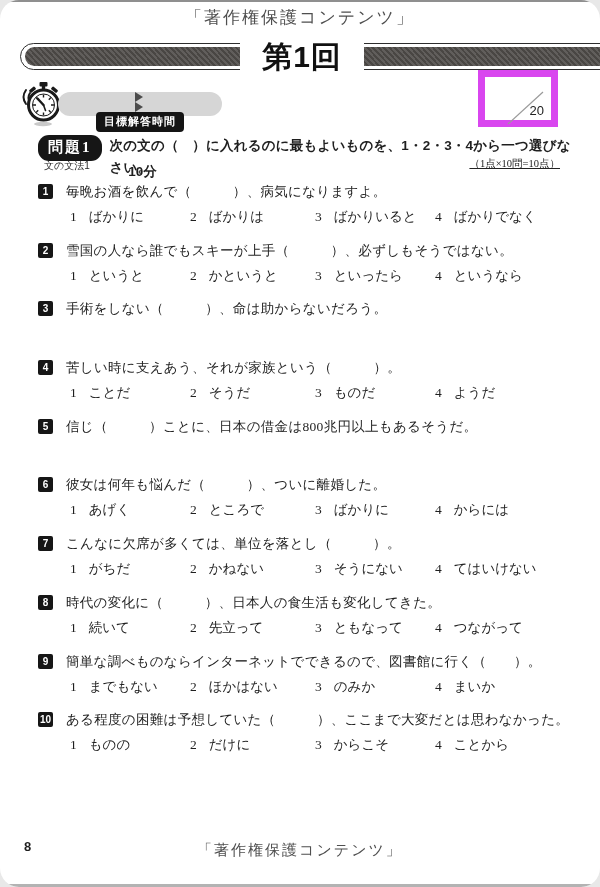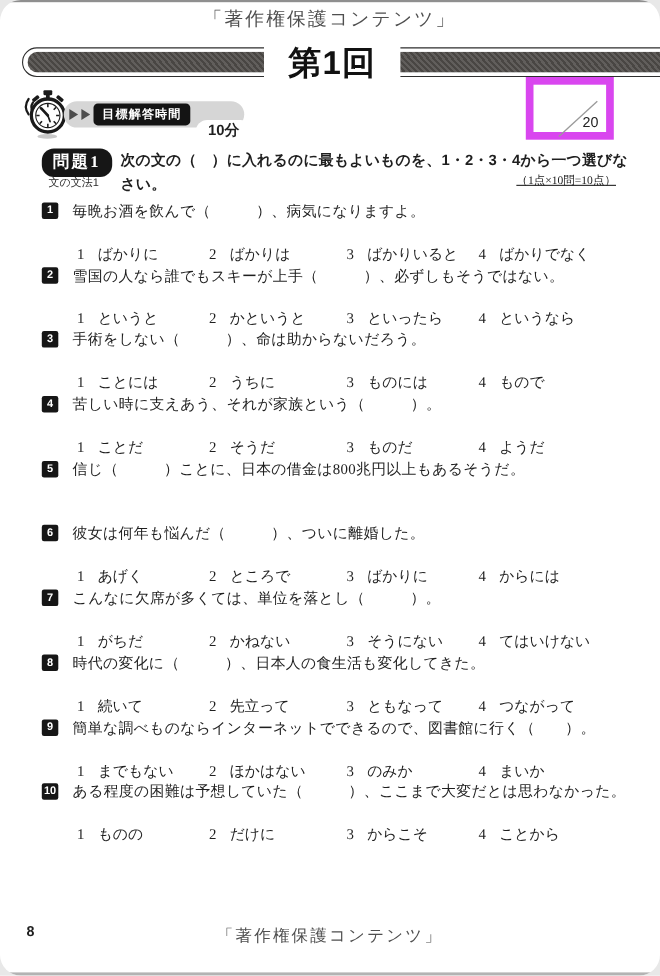--- a/index.html
+++ b/index.html
@@ -34,21 +34,21 @@
     position:absolute; left:219px; top:-9px; width:124px; height:44px;
     background:#ffffff; display:flex; align-items:center; justify-content:center;
     font-size:30px; font-weight:900; letter-spacing:1px; color:#111;
   }
 
   
   .timer-icon { position:absolute; left:18px; top:74px; }
   .timer-capsule {
     position:absolute; left:58px; top:92px; height:24px; width:164px;
     background:#d6d6d6; border-radius:12px;
-    display:flex; align-items:center; padding:0 5px;
+    display:flex; align-items:center; padding:0 5px;flex-direction:column;
   }
   .arrow {
     width:0; height:0; border-left:8px solid #4c4c4c;
     border-top:5px solid transparent; border-bottom:5px solid transparent;
     margin-right:3px; flex:none;
   }
   .timer-label {
     background:#141414; color:#fff; font-size:11px; font-weight:bold;
     padding:2px 8px 3px; border-radius:4px; letter-spacing:1px; white-space:nowrap;
   }
@@ -87,21 +87,21 @@
   .q-badge {
     width:15px; height:15px; background:#161616; color:#fff; flex:none;
     font-size:10px; font-weight:bold; display:flex; align-items:center; justify-content:center;
     margin:3px 13px 0 0; border-radius:2px; font-family:"Liberation Sans",sans-serif;
   }
   .q-text {
     font-family:"Liberation Serif","DejaVu Serif",serif; font-size:13.5px;
     line-height:21px; letter-spacing:0.3px; white-space:nowrap;
   }
   .q-options {
-    position:relative; height:21px; margin-top:20px;
+    position:relative; height:21px; margin-top:6px;
     font-family:"Liberation Serif","DejaVu Serif",serif; font-size:13.5px;
   }
   .opt { position:absolute; top:0; white-space:nowrap; }
   .opt .n { display:inline-block; margin-right:12px; }
   .opt1 { left:32px; } .opt2 { left:152px; } .opt3 { left:277px; } .opt4 { left:397px; }
 
   
   .page-number { position:absolute; left:24px; top:839px; font-size:13px; font-weight:bold; }
   .copyright-bottom {
     position:absolute; top:841px; left:0; width:100%; text-align:center;
@@ -195,26 +195,20 @@
         <span class="opt opt3"><span class="n">3</span><span>といったら</span></span>
         <span class="opt opt4"><span class="n">4</span><span>というなら</span></span>
       </div>
     </div>
 
     <div class="question">
       <div class="q-row">
           <span class="q-badge">3</span>
           <span class="q-text">手術をしない（　　　）、命は助からないだろう。</span>
         </div>
-      <div class="q-options">
-        <span class="opt opt1"><span class="n">1</span><span>ことには</span></span>
-        <span class="opt opt2"><span class="n">2</span><span>うちに</span></span>
-        <span class="opt opt3"><span class="n">3</span><span>ものには</span></span>
-        <span class="opt opt4"><span class="n">4</span><span>もので</span></span>
-      </div>
     </div>
 
     <div class="question">
       <div class="q-row">
           <span class="q-badge">4</span>
           <span class="q-text">苦しい時に支えあう、それが家族という（　　　）。</span>
         </div>
       <div class="q-options">
         <span class="opt opt1"><span class="n">1</span><span>ことだ</span></span>
         <span class="opt opt2"><span class="n">2</span><span>そうだ</span></span>

